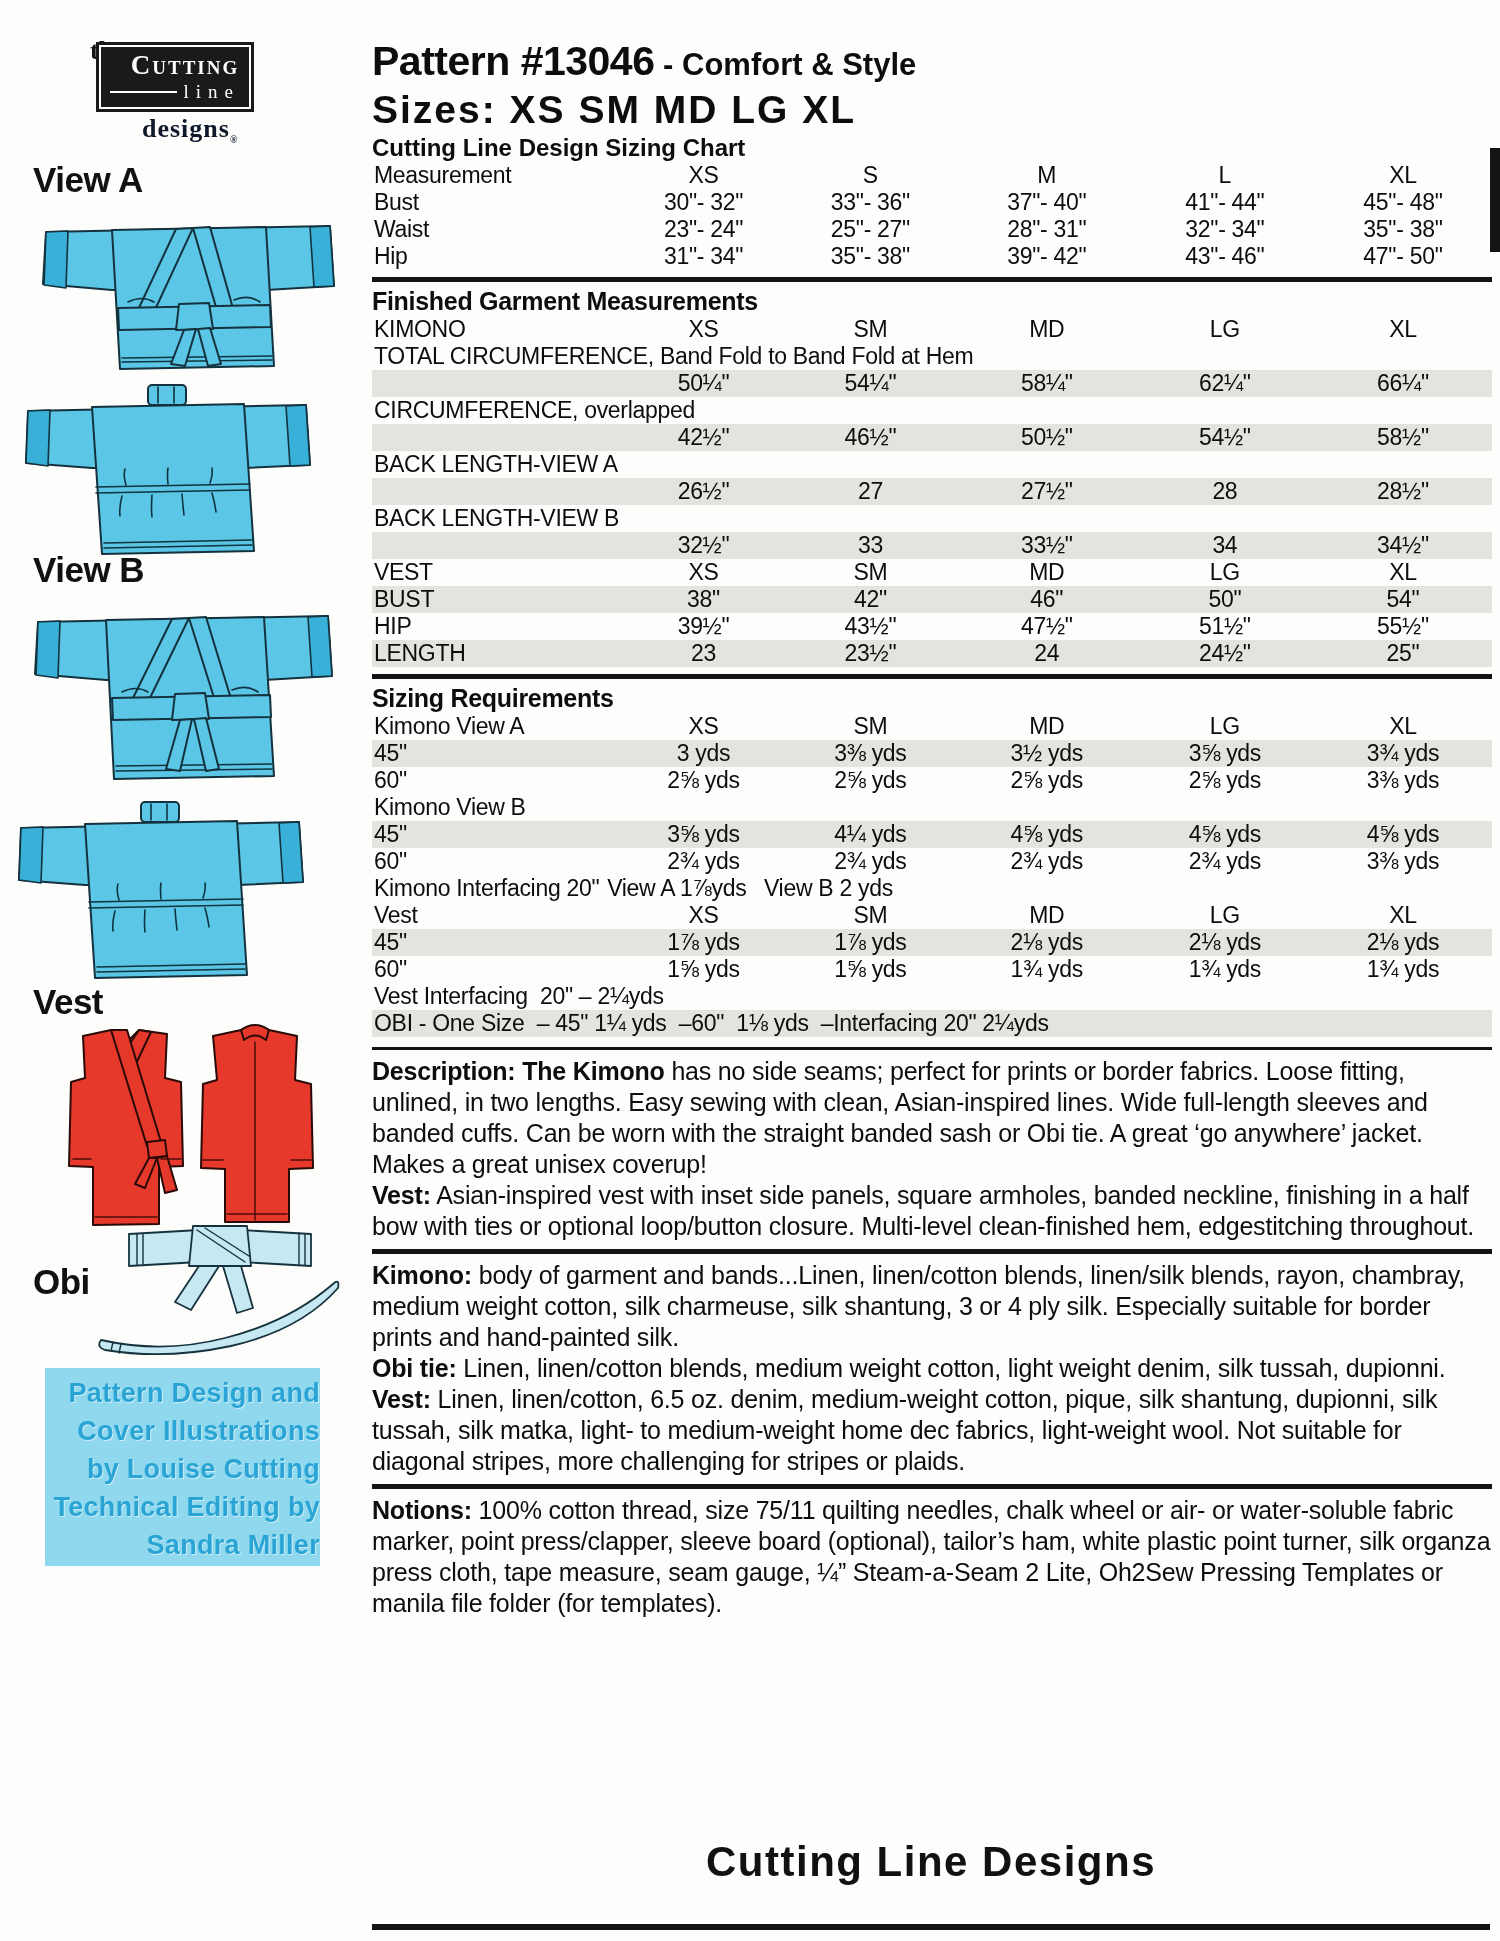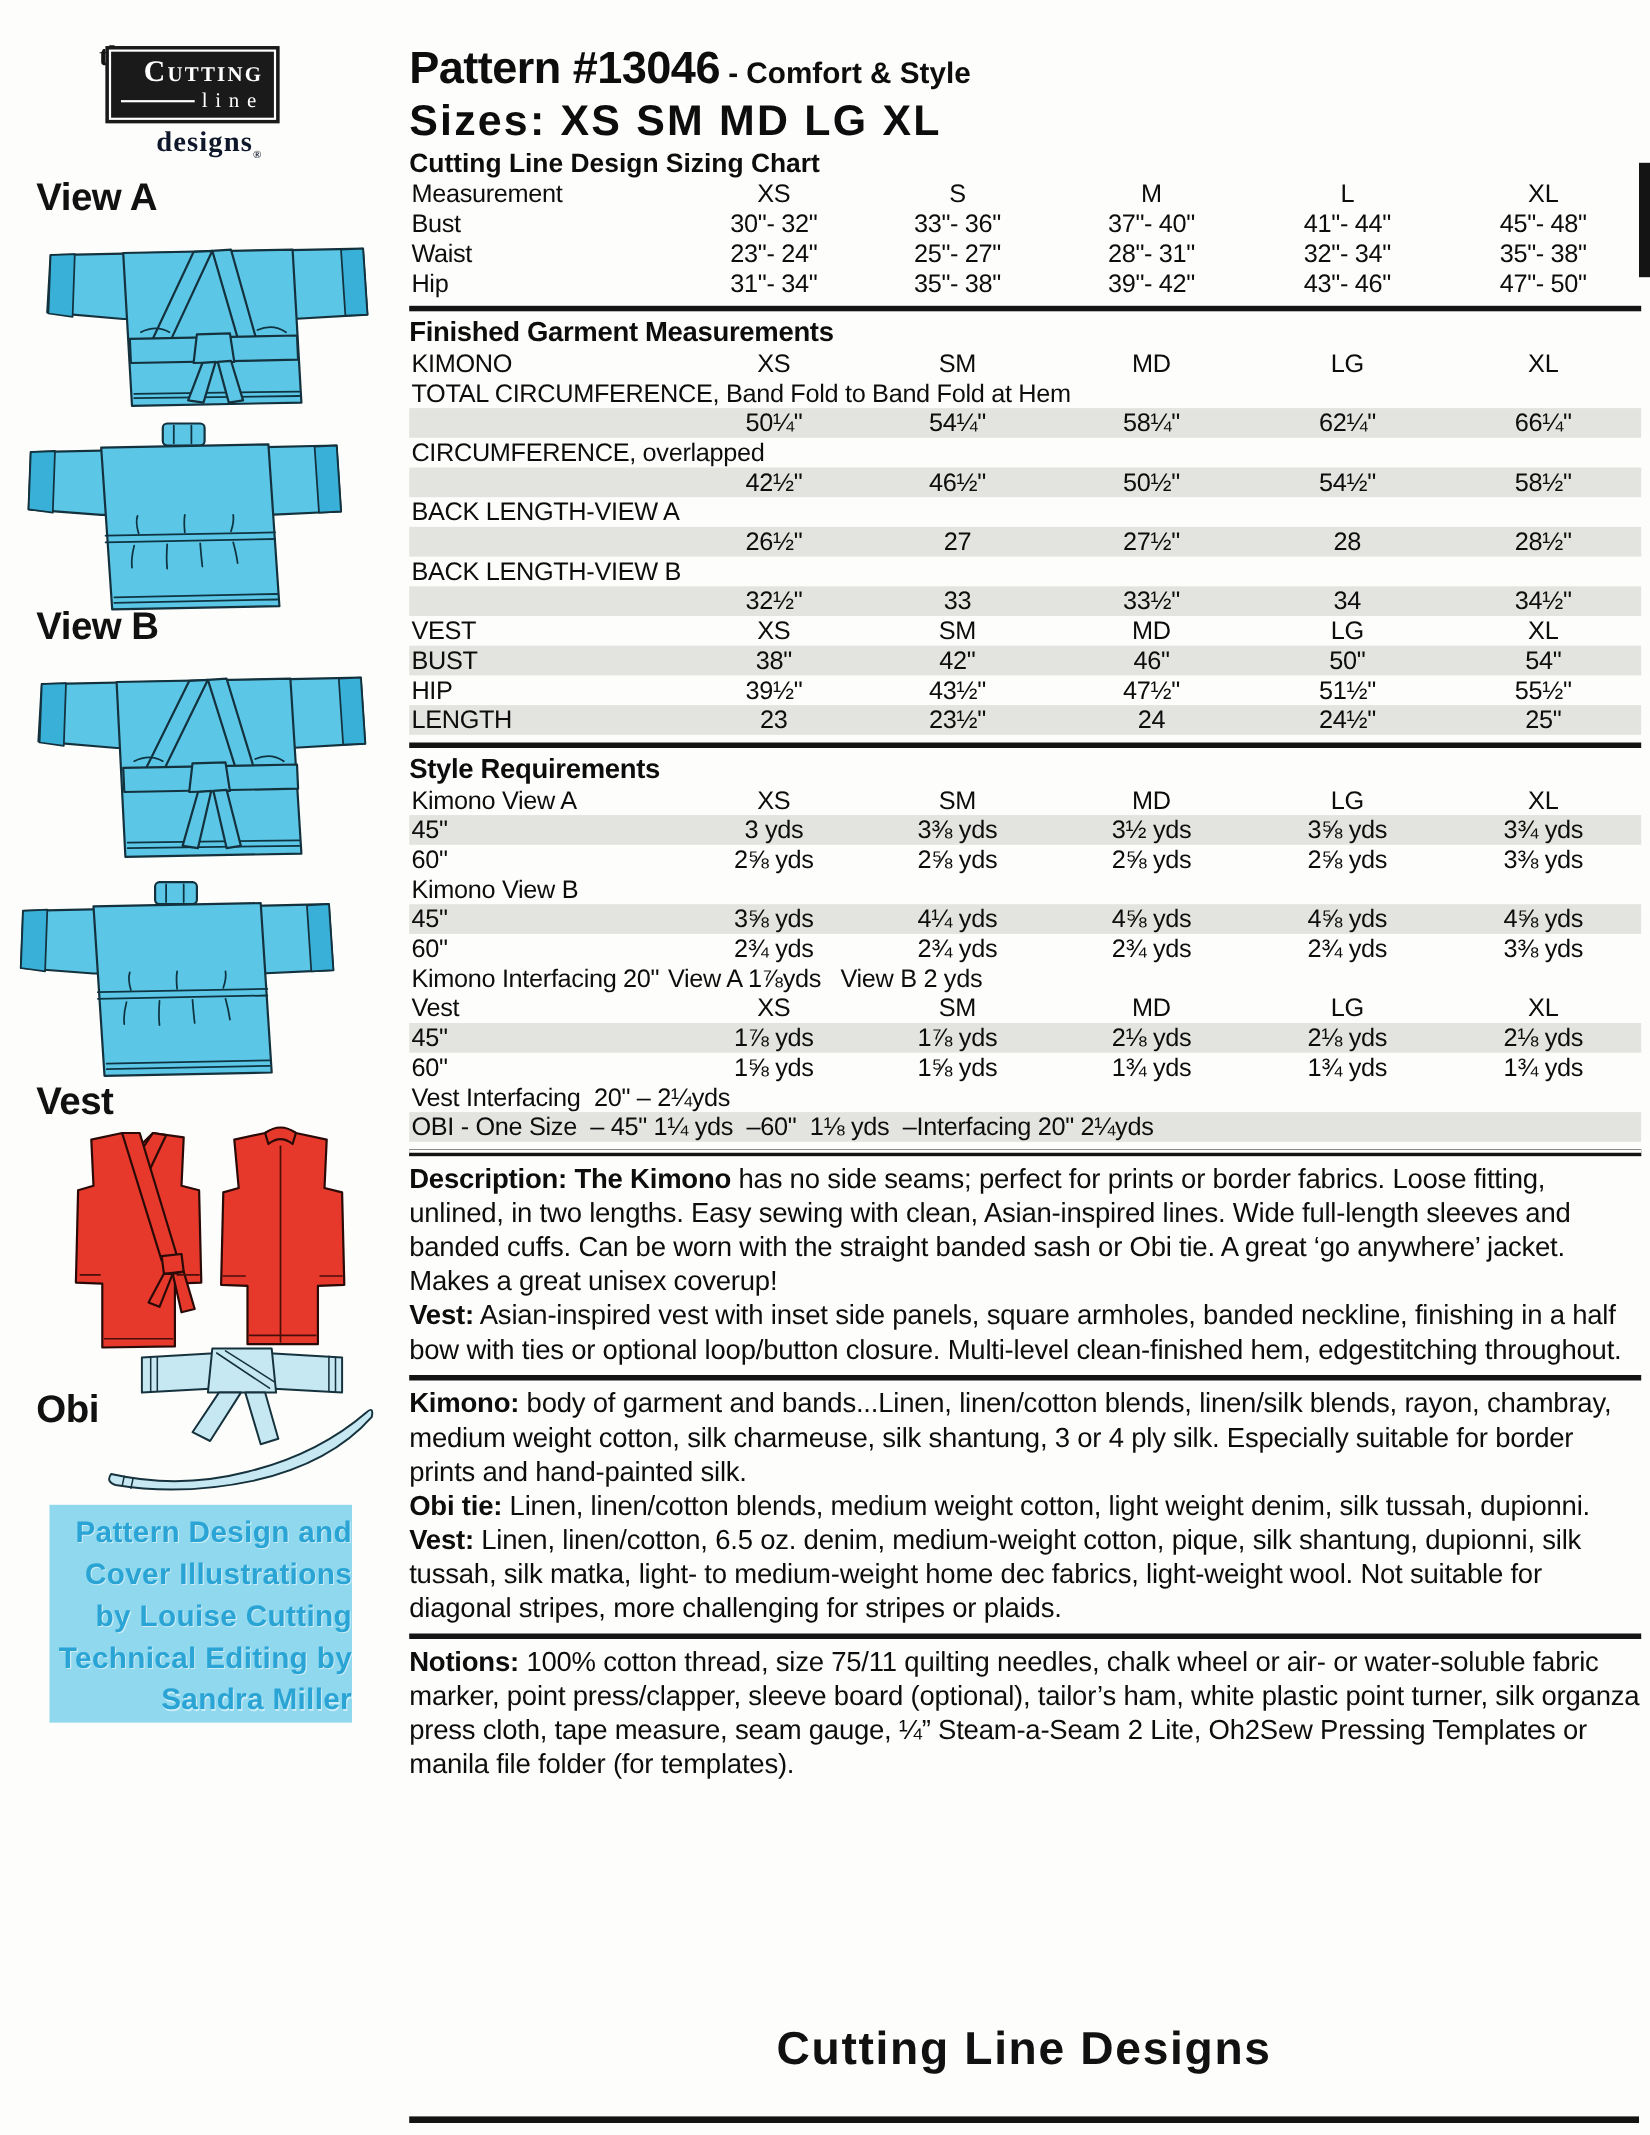--- a/index.html
+++ b/index.html
@@ -40,21 +40,21 @@
   .credits-box{
     position:absolute;left:45px;top:1368px;width:275px;height:198px;
     background:var(--credits-bg);color:var(--credits-text);
     font-weight:bold;font-size:27px;line-height:38px;text-align:right;
     padding-top:6px;box-sizing:border-box;letter-spacing:0.3px;
     text-shadow:1px 1px 0 rgba(255,255,255,0.55);
   }
   
   .right-col{position:absolute;left:372px;top:38px;width:1120px;}
   .pattern-line{font-size:41px;font-weight:bold;letter-spacing:-0.5px;line-height:46px;}
-  .pattern-tagline{font-size:27px;letter-spacing:0;}
+  .pattern-tagline{font-size:31px;letter-spacing:0;}
   .sizes-line{font-size:39px;font-weight:bold;letter-spacing:2px;line-height:44px;}
   .chart-title{font-size:24px;font-weight:bold;line-height:28px;margin-top:2px;}
   .table{width:100%;}
   .trow{display:grid;grid-template-columns:22.5% 14.2% 15.6% 15.9% 15.9% 15.9%;min-height:27px;line-height:27px;font-weight:normal;font-size:23px;letter-spacing:-0.3px;}
   .tcell{text-align:center;white-space:nowrap;}
   .trow .tcell:first-child{text-align:left;padding-left:2px;}
   .trow.full{display:block;padding-left:2px;}
   .trow.shaded{background:var(--shade-gray);}
   .trow.interfacing{grid-template-columns:21% 14% 65%;}
   .trow.interfacing .tcell{text-align:left;}
@@ -305,21 +305,21 @@
         <div class="tcell">23</div>
         <div class="tcell">23½"</div>
         <div class="tcell">24</div>
         <div class="tcell">24½"</div>
         <div class="tcell">25"</div>
       </div>
     </div>
 
   <div class="rule"></div>
 
-  <div class="section-heading">Style Requirements</div>
+  <div class="section-heading">Sizing Requirements</div>
   <div class="table">
       <div class="trow header">
         <div class="tcell">Kimono View A</div>
         <div class="tcell">XS</div>
         <div class="tcell">SM</div>
         <div class="tcell">MD</div>
         <div class="tcell">LG</div>
         <div class="tcell">XL</div>
       </div>
       <div class="trow values shaded">

